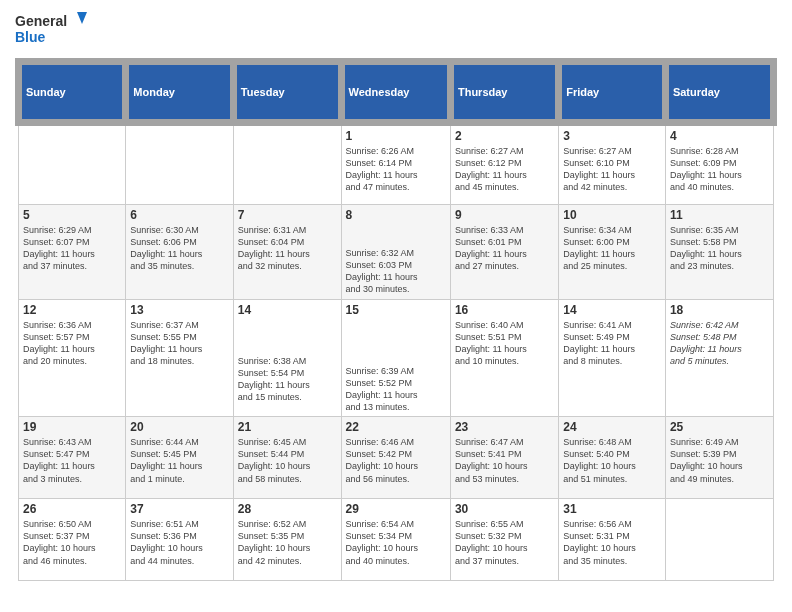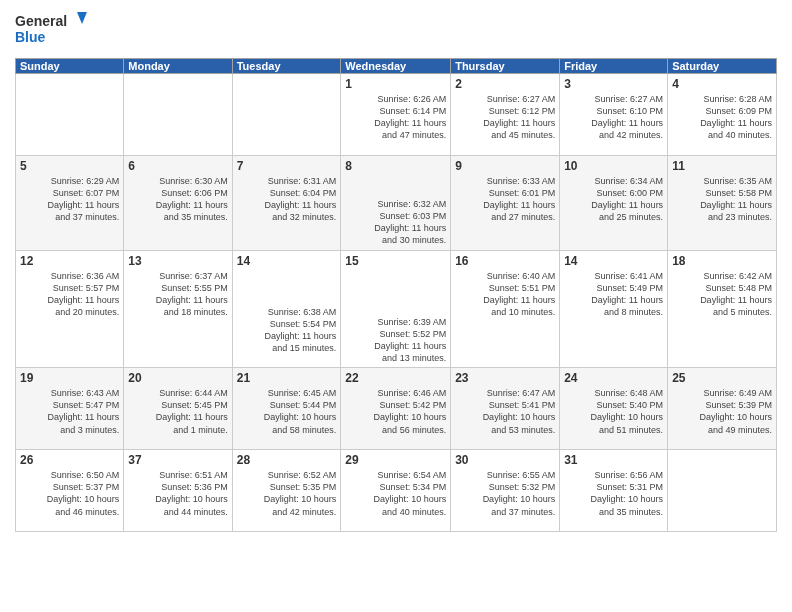--- a/index.html
+++ b/index.html
@@ -42,23 +42,23 @@
     .calendar {
       width: 100%;
       border-collapse: collapse;
       border: 1px solid #ccc;
     }
     .calendar th {
       background: #2a5faa;
       color: #fff;
       font-size: 11px;
       font-weight: bold;
-      padding: 1px 4px;
+      padding: 21px 4px;
       text-align: left;
-      border: 1px solid #a3a3a3;
+      border: 7px solid #a3a3a3;
     }
     .calendar td {
       vertical-align: top;
       border: 1px solid #ccc;
       padding: 3px 4px;
       width: 113px;
       height: 82px;
       font-size: 9.5px;
       color: #333;
       background: #fff;
@@ -70,21 +70,20 @@
       font-size: 12px;
       font-weight: bold;
       color: #333;
       display: block;
       margin-bottom: 2px;
     }
     .day-info {
       font-size: 9px;
       color: #444;
       line-height: 1.35;
-      text-align: right;
     }
     .empty-cell {
       background: #f9f9f9;
     }
   </style>
 </head>
 <body>
 
 <div class="container">
   <div class="header">
@@ -236,21 +235,21 @@
           </td>
           <td>
             <span class="day-number">14</span>
             <div class="day-info" style="white-space: pre-line;">Sunrise: 6:41 AM
 Sunset: 5:49 PM
 Daylight: 11 hours
 and 8 minutes.</div>
           </td>
           <td>
             <span class="day-number">18</span>
-            <div class="day-info" style="white-space: pre-line;">Sunrise: 6:42 AM
+            <div class="day-info" style="white-space: pre-line; font-style: italic;">Sunrise: 6:42 AM
 Sunset: 5:48 PM
 Daylight: 11 hours
 and 5 minutes.</div>
           </td>
         </tr>
         <tr>
           <td>
             <span class="day-number">19</span>
             <div class="day-info" style="white-space: pre-line;">Sunrise: 6:43 AM
 Sunset: 5:47 PM

